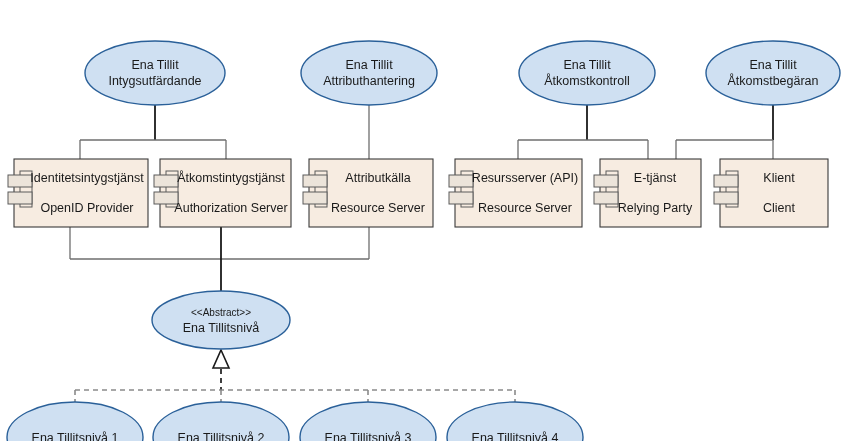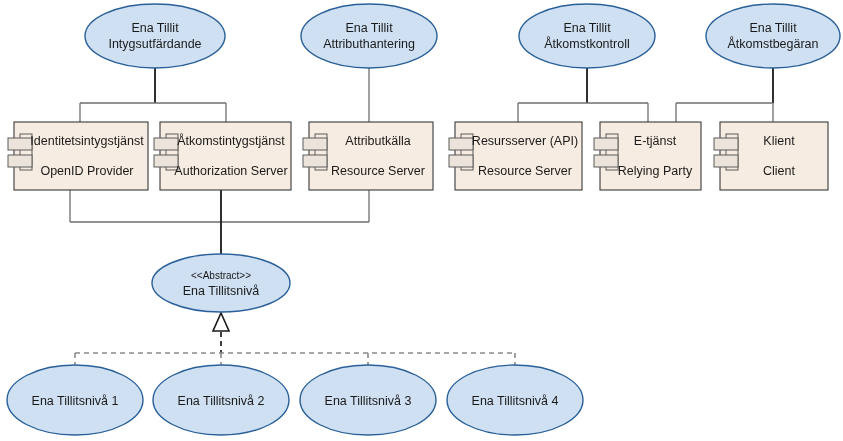--- a/index.html
+++ b/index.html
@@ -10,20 +10,21 @@
   body {
     width: 843px;
     height: 441px;
     font-family: "Liberation Sans", sans-serif;
     overflow: hidden;
   }
   #diagram-root {
     position: relative;
     width: 843px;
     height: 327px;
+    margin-top: 37px;
   }
   svg#uml-canvas {
     display: block;
     width: 843px;
     height: 441px;
   }
   .ellipse-shape {
     fill: #cfe0f2;
     stroke: #2a6099;
     stroke-width: 1.4;

